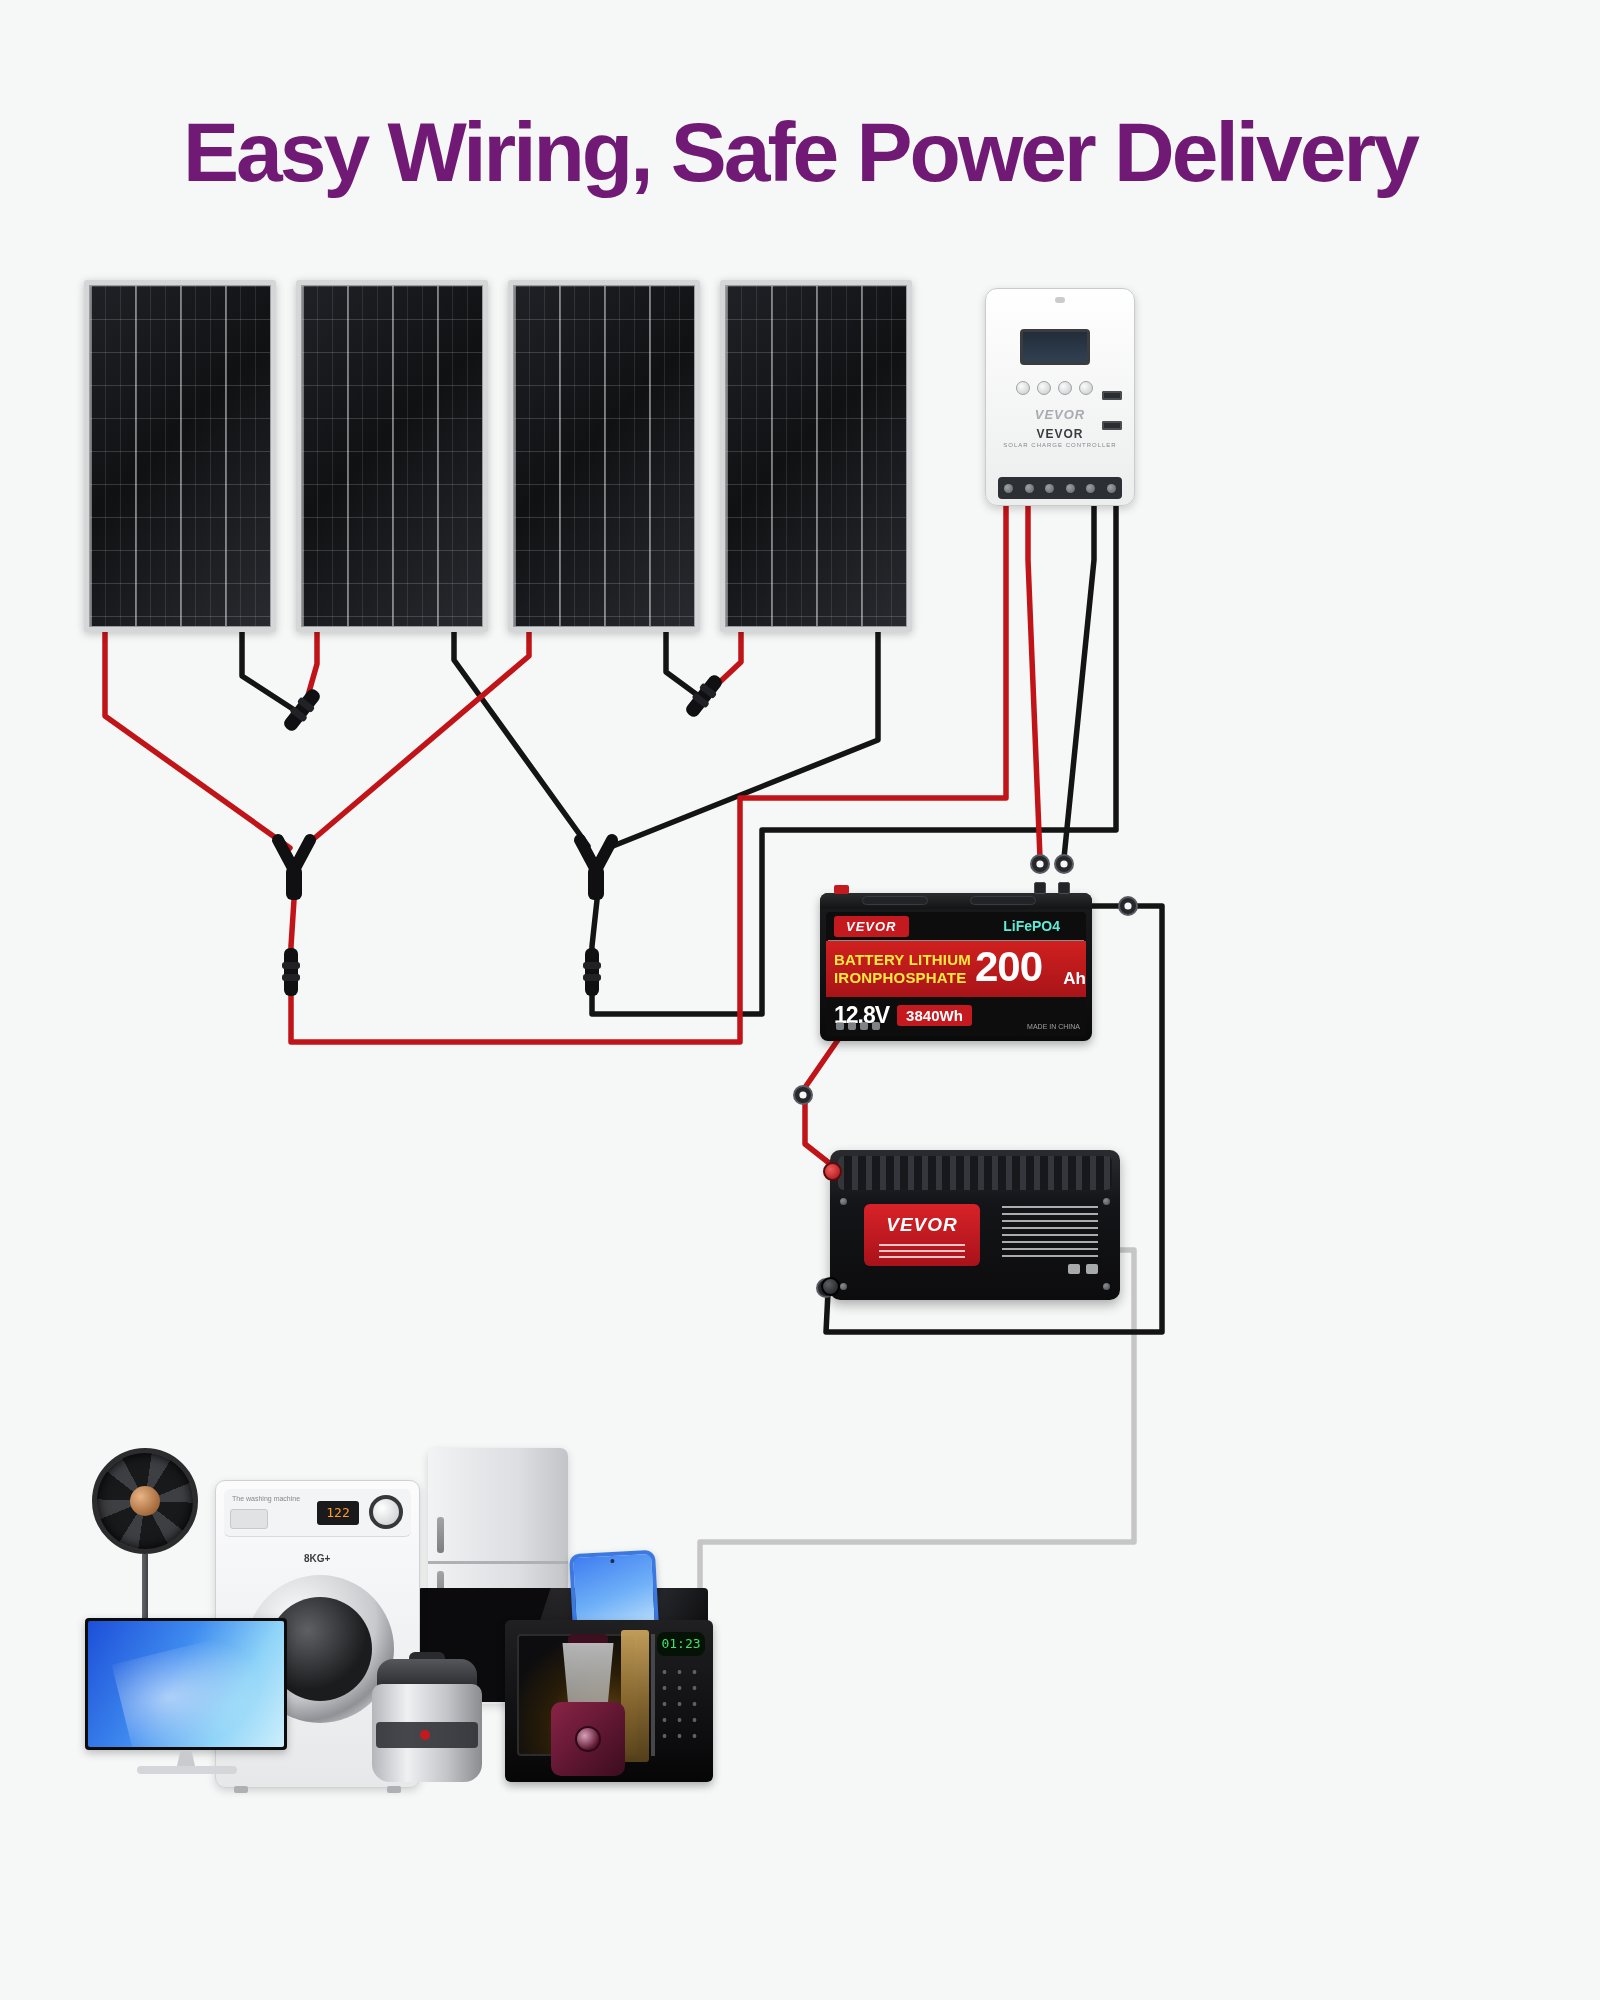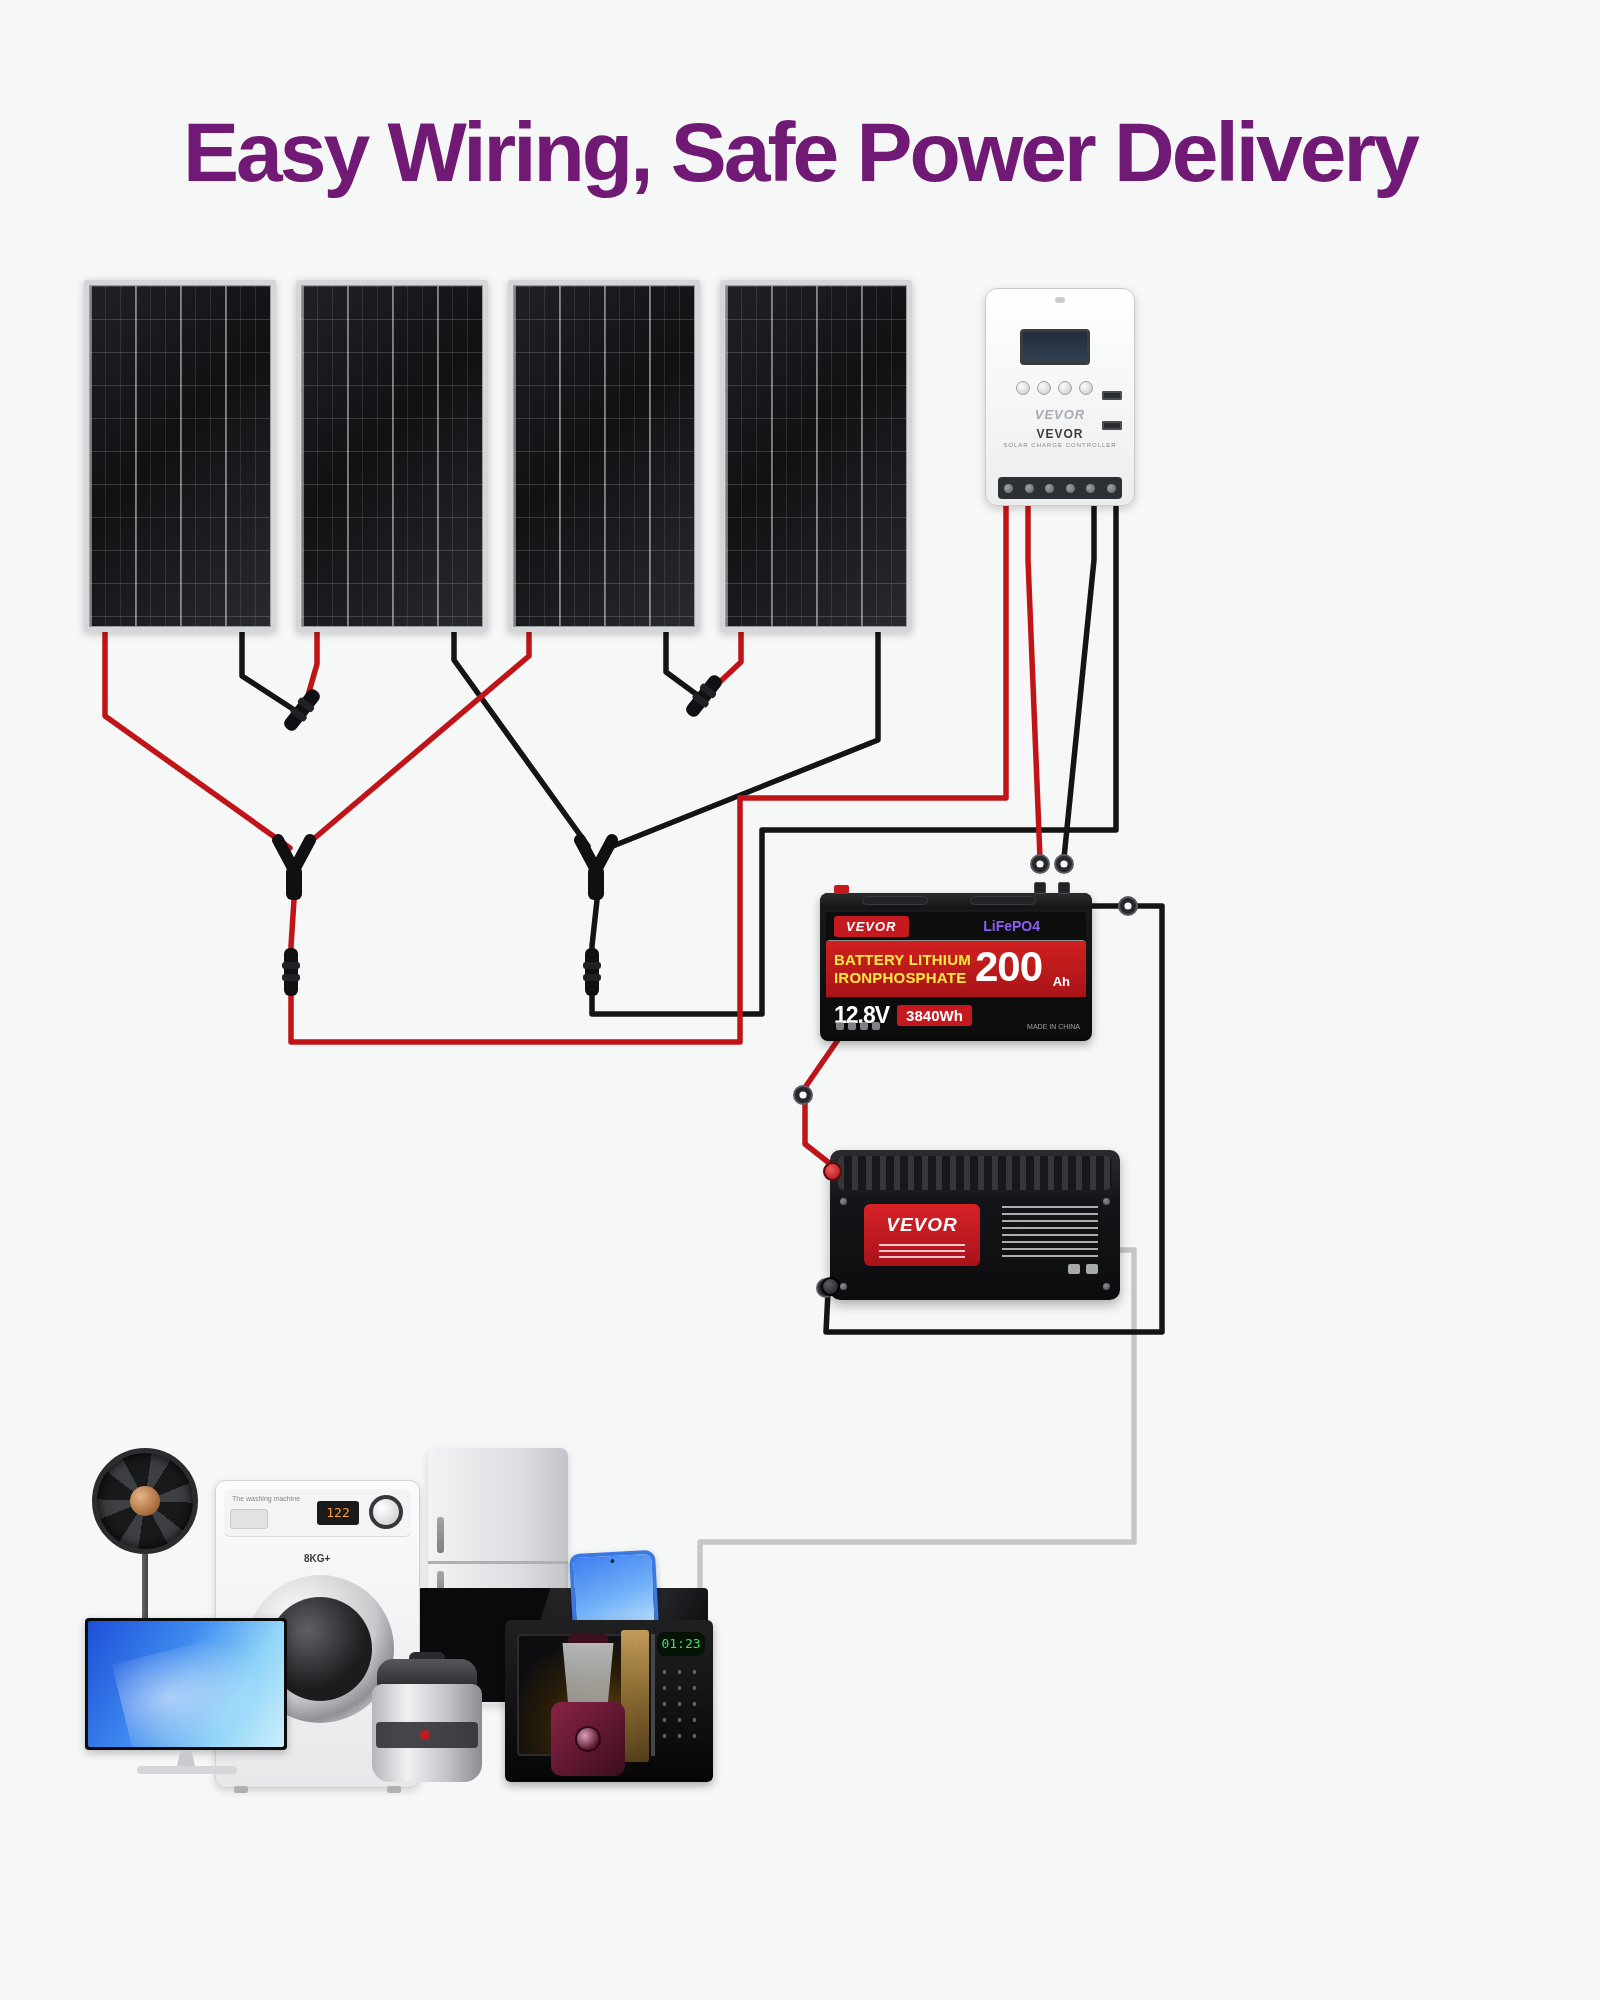--- a/index.html
+++ b/index.html
@@ -73,29 +73,29 @@
   .bat-post { position:absolute; top:-11px; width:12px; height:12px;
     background:#232427; border:1px solid #4a4c4f; border-radius:2px; }
   .bp1{left:214px;} .bp2{left:238px;}
   .bat-cap { position:absolute; top:-8px; left:14px; width:15px; height:9px;
     background:#c41a1f; border-radius:2px; }
   .bat-label { position:absolute; left:6px; right:6px; top:19px; bottom:5px;
     border-radius:4px; overflow:hidden; background:#0d0d0e; }
   .bat-row1 { position:relative; height:28px; display:flex; align-items:center; }
   .bat-brand { margin-left:8px; background:#c41a1f; color:#ffffff; font-size:13px;
     font-weight:bold; font-style:italic; letter-spacing:1px; padding:3px 12px; border-radius:3px; }
-  .bat-chem { position:absolute; right:46px; top:6px; color:#8b5cf6; font-size:14px; font-weight:bold; }
+  .bat-chem { position:absolute; right:26px; top:6px; color:#5eead4; font-size:14px; font-weight:bold; }
   .bat-div { height:1px; background:#8a8c8e; margin:0 2px; }
   .bat-row2 { position:relative; height:56px; background:linear-gradient(#d0201f,#a81418);
     display:flex; align-items:center; }
   .bat-type { margin-left:8px; color:#ffe93e; font-size:15px; font-weight:bold; line-height:18px;
     letter-spacing:.2px; }
   .bat-cap-val { position:absolute; right:44px; top:2px; color:#ffffff; font-size:42px;
     font-weight:bold; letter-spacing:-1px; }
-  .bat-cap-unit { position:absolute; right:16px; bottom:8px; color:#ffffff; font-size:13px; font-weight:bold; }
+  .bat-cap-unit { position:absolute; right:0; bottom:8px; color:#ffffff; font-size:17px; font-weight:bold; }
   .bat-row3 { position:relative; height:36px; display:flex; align-items:center; }
   .bat-volt { margin-left:8px; color:#ffffff; font-size:23px; font-weight:bold; letter-spacing:-1px; }
   .bat-energy { margin-left:8px; background:#c41a1f; color:#fff; font-size:15px; font-weight:bold;
     padding:2px 9px; border-radius:3px; }
   .bat-origin { position:absolute; right:6px; bottom:3px; color:#9ea0a2; font-size:7px; }
   .bat-certs { position:absolute; left:10px; bottom:3px; display:flex; gap:4px; }
   .cert { width:8px; height:8px; background:#9aa0a5; border-radius:2px; opacity:.8; }
 
   
   .inverter {

